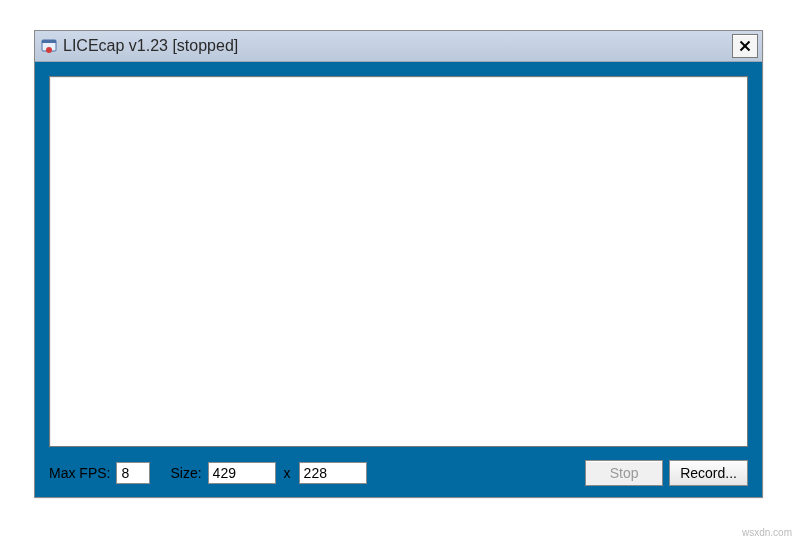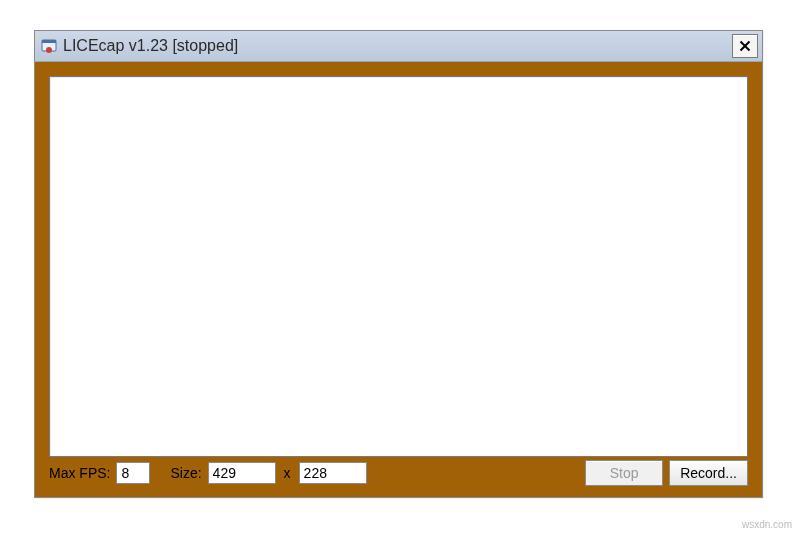--- a/index.html
+++ b/index.html
@@ -12,21 +12,21 @@
       height: 542px;
       position: relative;
     }
     .window {
       position: absolute;
       left: 34px;
       top: 30px;
       width: 727px;
       height: 466px;
       border: 1px solid #8a8a8a;
-      background: #a16207;
+      background: #0369a1;
       box-shadow: 1px 1px 0 rgba(0,0,0,0.05);
       display: flex;
       flex-direction: column;
     }
     .titlebar {
       height: 30px;
       background: linear-gradient(to bottom, #cdd9e9 0%, #bcc9da 100%);
       border-bottom: 1px solid #9aa6b5;
       display: flex;
       align-items: center;
@@ -69,21 +69,21 @@
     .capture-region {
       flex: 1 1 auto;
       background: #ffffff;
       border: 1px solid #7a7a7a;
       box-shadow: inset 1px 1px 0 rgba(0,0,0,0.08);
     }
     .bottom-bar {
       flex: 0 0 auto;
       display: flex;
       align-items: center;
-      padding-top: 0;
+      padding-top: 10px;
       height: 32px;
       gap: 6px;
     }
     .bottom-bar .label {
       color: #000;
       font-size: 14px;
     }
     .num-input {
       height: 22px;
       border: 1px solid #8a8a8a;
@@ -114,21 +114,21 @@
       box-shadow: inset 0 1px 0 #ffffff;
     }
     .btn[disabled] {
       color: #999;
       cursor: default;
       background: #f0f0f0;
     }
     .watermark {
       position: absolute;
       right: 8px;
-      bottom: 12px;
+      bottom: 4px;
       font-size: 10px;
       color: #bbb;
       font-family: Arial, sans-serif;
     }
   </style>
 </head>
 <body>
 
 <div class="window">
   <div class="titlebar">

